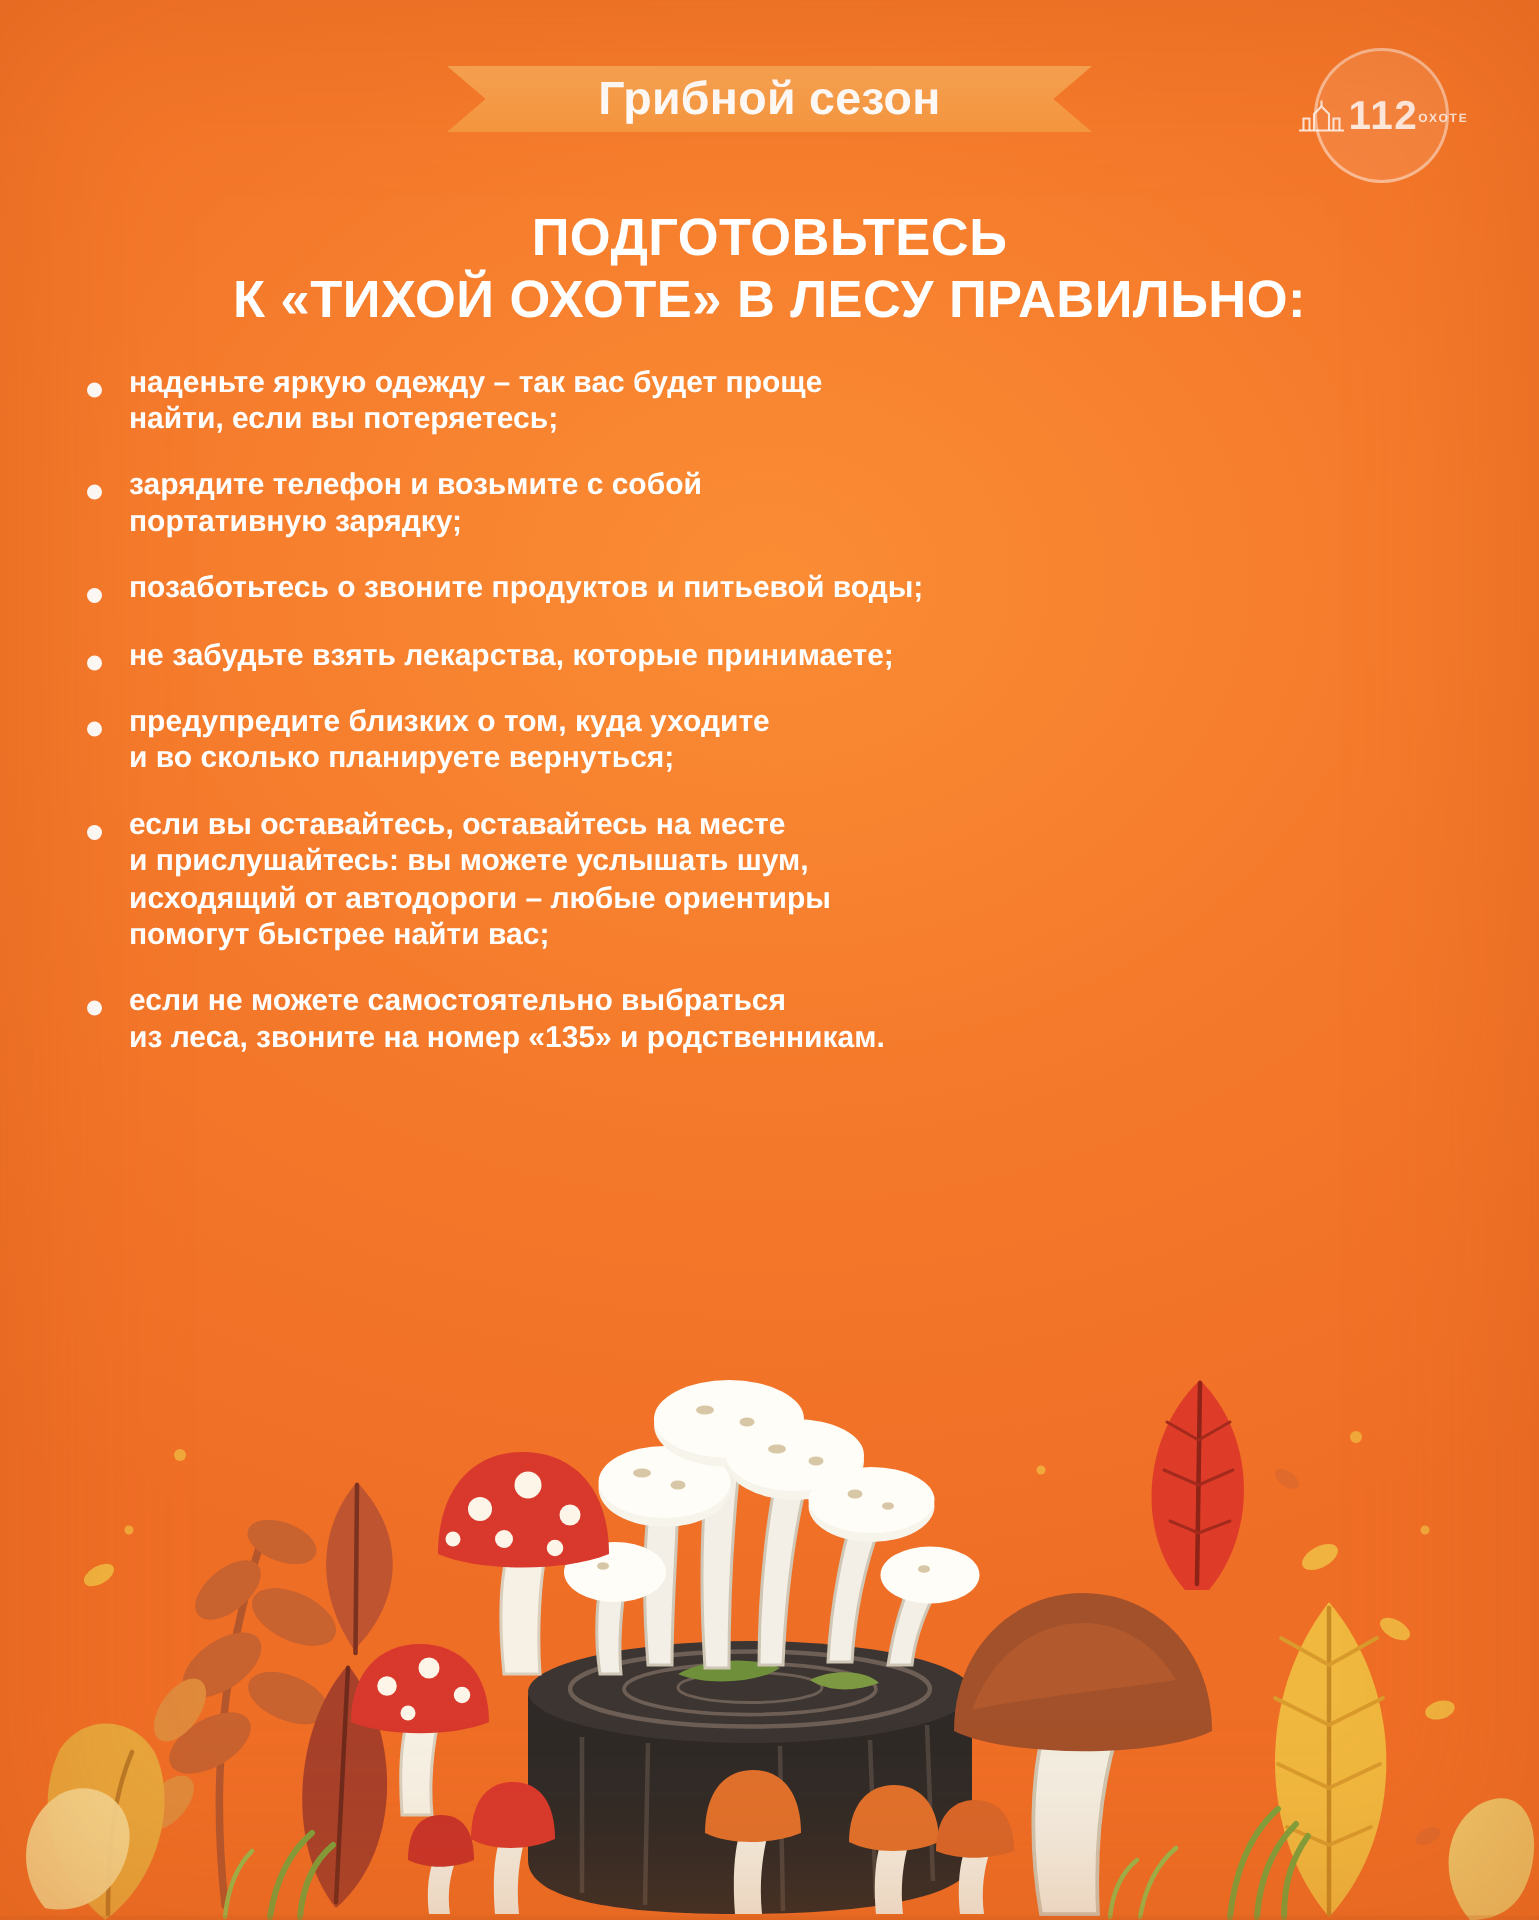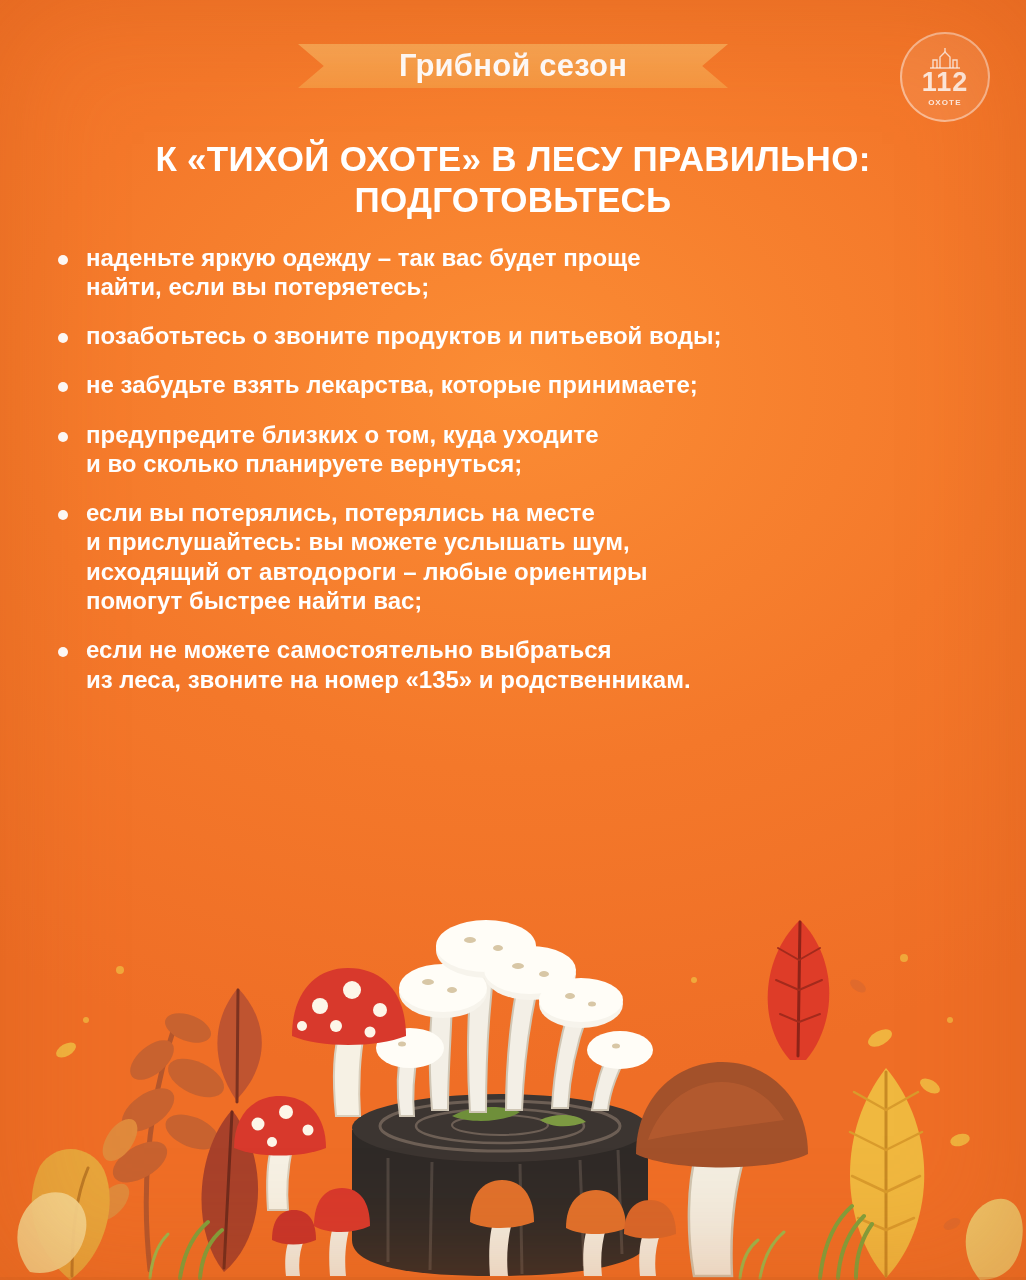--- a/index.html
+++ b/index.html
@@ -56,28 +56,28 @@
     justify-content: center;
     color: #ffffff;
     font-size: 31px;
     font-weight: 700;
     letter-spacing: 0.2px;
     white-space: nowrap;
   }
   .logo {
     position: absolute;
     top: 32px;
-    right: 36px;
+    right: 60px;
     width: 86px;
     height: 86px;
     border-radius: 50%;
     background: rgba(255, 255, 255, 0.10);
     border: 2px solid rgba(255, 255, 255, 0.45);
     display: flex;
-    flex-direction: column;
+    flex-direction: row;
     align-items: center;
     justify-content: center;
     color: rgba(255, 255, 255, 0.85);
   }
   .logo .tower {
     width: 100%;
     height: 22px;
     display: flex;
     align-items: flex-end;
     justify-content: center;
@@ -115,21 +115,21 @@
   .list {
     margin: 22px 0 0 0;
     padding: 0 40px 0 56px;
     list-style: none;
     color: #ffffff;
   }
   .list-item {
     position: relative;
     padding-left: 30px;
     margin-bottom: 20px;
-    font-size: 24px;
+    font-size: 20px;
     line-height: 1.22;
     font-weight: 600;
     white-space: pre-line;
   }
   .list-item::before {
     content: "";
     position: absolute;
     left: 2px;
     top: 12px;
     width: 10px;
@@ -176,32 +176,34 @@
             <path d="M3 21 L33 21"></path>
           </g>
         </svg>
       </span>
       <span class="logo-num">112</span>
       <span class="logo-sub">ОХОТЕ</span>
     </div>
   </div>
 
   <div class="title-block">
+    <div class="title-line">ПОДГОТОВЬТЕСЬ</div>
     <div class="title-line">К «ТИХОЙ ОХОТЕ» В ЛЕСУ ПРАВИЛЬНО:</div>
-    <div class="title-line">ПОДГОТОВЬТЕСЬ</div>
   </div>
 
   <ul class="list">
     <li class="list-item">наденьте яркую одежду – так вас будет проще
 найти, если вы потеряетесь;</li>
+    <li class="list-item">зарядите телефон и возьмите с собой
+портативную зарядку;</li>
     <li class="list-item">позаботьтесь о звоните продуктов и питьевой воды;</li>
     <li class="list-item">не забудьте взять лекарства, которые принимаете;</li>
     <li class="list-item">предупредите близких о том, куда уходите
 и во сколько планируете вернуться;</li>
-    <li class="list-item">если вы потерялись, потерялись на месте
+    <li class="list-item">если вы оставайтесь, оставайтесь на месте
 и прислушайтесь: вы можете услышать шум,
 исходящий от автодороги – любые ориентиры
 помогут быстрее найти вас;</li>
     <li class="list-item">если не можете самостоятельно выбраться
 из леса, звоните на номер «135» и родственникам.</li>
   </ul>
 
   <div class="illustration">
     <svg class="illu-svg" viewBox="0 0 1026 470" preserveAspectRatio="xMidYMax meet" aria-hidden="true">
 

